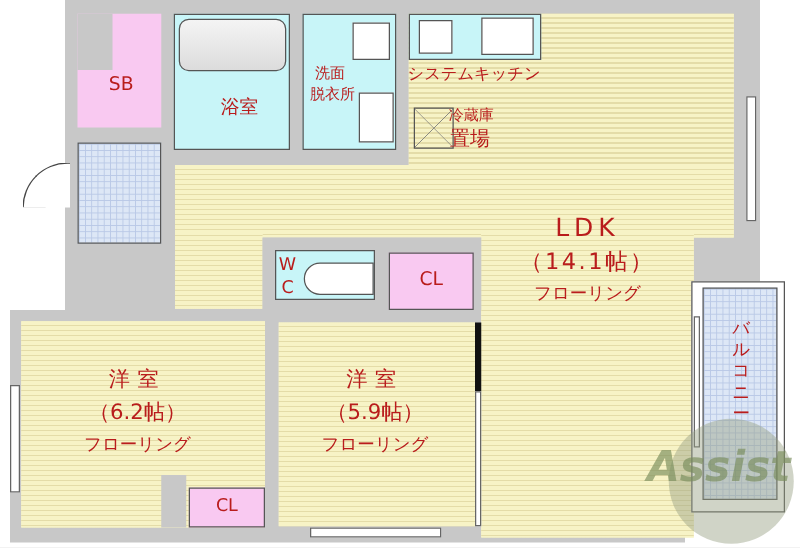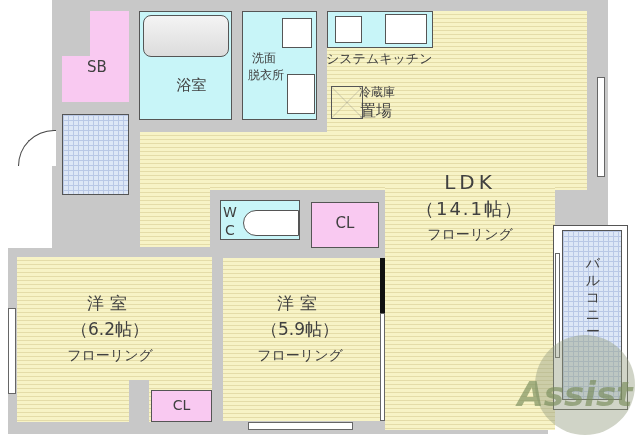--- a/index.html
+++ b/index.html
@@ -7,21 +7,21 @@
          font-family: "DejaVu Sans", "Liberation Sans", sans-serif; color: #222; }
   .abs { position: absolute; box-sizing: border-box; }
   .wall { background: #c8c8c8; }
   .floor { background-color: #f7f3c6;
            background-image: repeating-linear-gradient(to bottom, #f7f3c6 0px, #f7f3c6 3px, #e4dca8 3px, #e4dca8 4px); }
   .wet { background: #c8f5f8; border: 1px solid #555; }
   .pink { background: #f9c9f1; border: 1px solid #555; }
   .tile { background-color: #dde7f6;
           background-image: linear-gradient(#b9c8e6 1px, transparent 1px), linear-gradient(90deg, #b9c8e6 1px, transparent 1px);
           background-size: 5px 5px; border: 1px solid #555; }
-  .lbl { position: absolute; text-align: center; white-space: nowrap; color: #404040; }
+  .lbl { position: absolute; text-align: center; white-space: nowrap; color: #b91c1c; }
   .win { background: #fff; border: 1px solid #666; }
 </style>
 </head>
 <body>
 
 <div class="abs wall" style="left:52px;top:0;width:556px;height:258px;"></div>
 <div class="abs wall" style="left:8px;top:248px;width:540px;height:186px;"></div>
 
 <div class="abs pink" style="left:62px;top:11px;width:67px;height:91px;border:none;"></div>
 <div class="abs wall" style="left:62px;top:11px;width:28px;height:45px;border:none;"></div>
@@ -87,13 +87,13 @@
 <div class="abs win" style="left:248px;top:422px;width:105px;height:8px;"></div>
 
 <div class="abs win" style="left:597px;top:77px;width:8px;height:100px;"></div>
 
 <div class="abs" style="left:553px;top:225px;width:75px;height:185px;background:#fff;border:1px solid #555;"></div>
 <div class="abs tile" style="left:562px;top:230px;width:60px;height:170px;"></div>
 <div class="lbl" style="left:585px;top:255px;width:16px;font-size:14px;white-space:normal;word-break:break-all;line-height:17px;">バルコニー</div>
 <div class="abs win" style="left:555px;top:253px;width:5px;height:105px;"></div>
 
 <div class="abs" style="left:535px;top:335px;width:100px;height:100px;border-radius:50%;background:rgba(150,160,130,0.45);"></div>
-<div class="lbl" style="left:510px;top:374px;width:130px;font-size:34px;font-weight:bold;font-style:italic;color:rgba(120,140,90,0.65);">Assist</div>
+<div class="lbl" style="left:510px;top:354px;width:130px;font-size:34px;font-weight:bold;font-style:italic;color:rgba(120,140,90,0.65);">Assist</div>
 
 </body></html>

